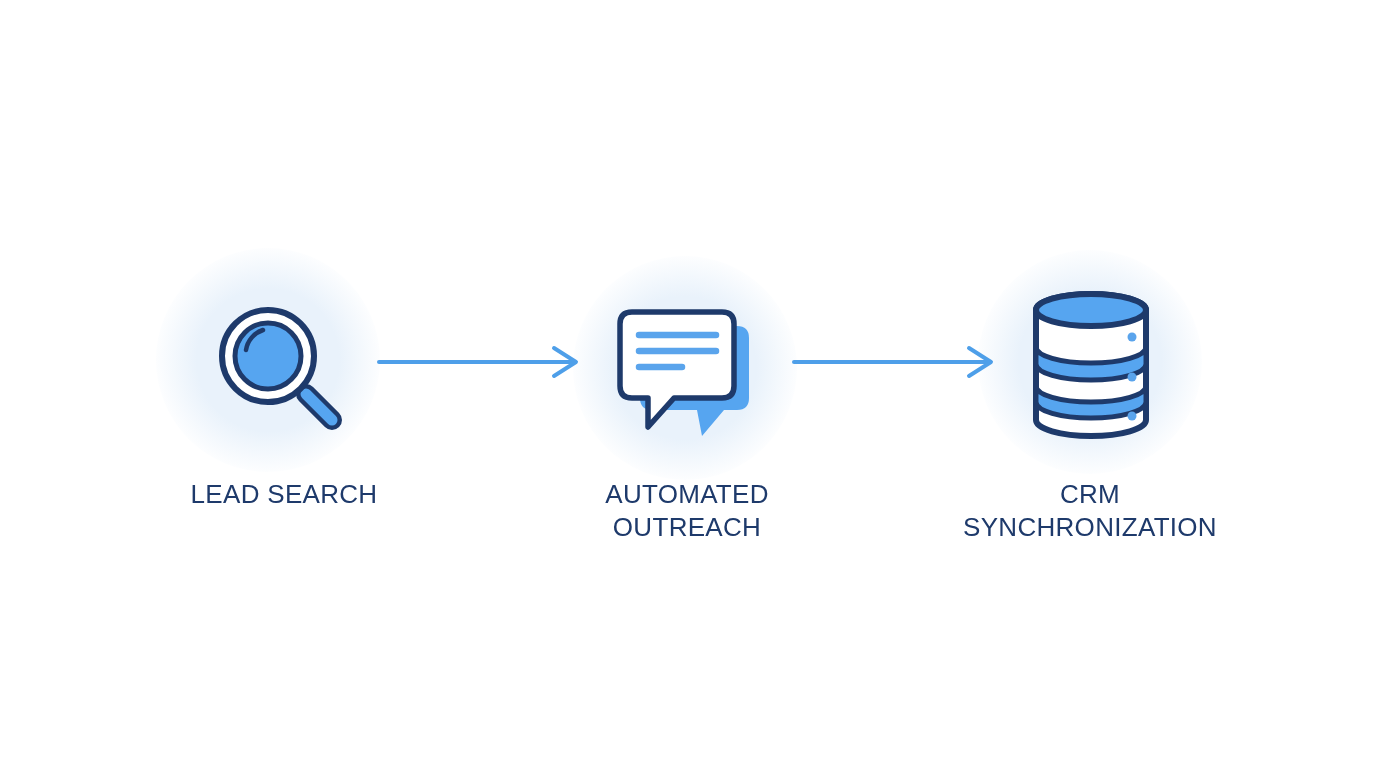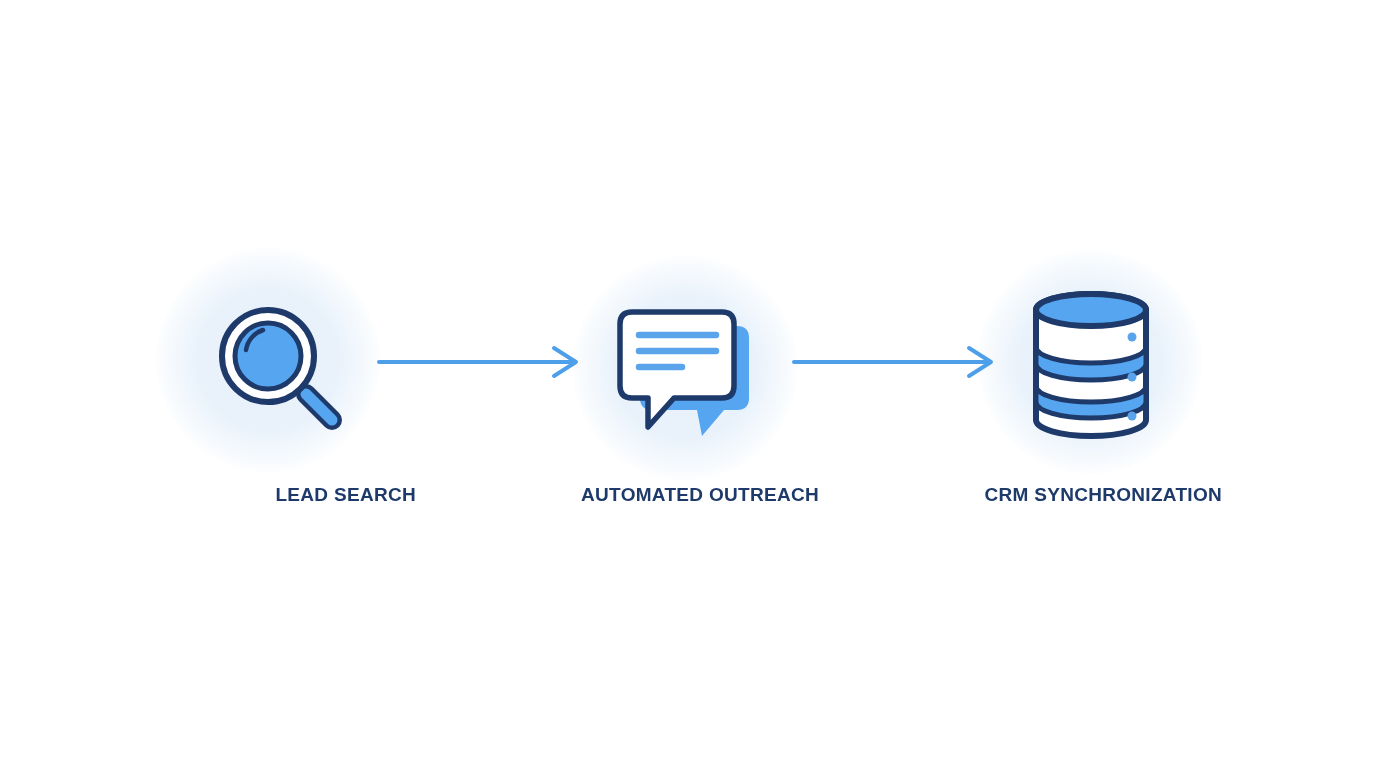--- a/index.html
+++ b/index.html
@@ -33,24 +33,24 @@
   .icon-database { left: 1026px; top: 290px; width: 130px; height: 150px; }
 
   .connector { position: absolute; width: 212px; height: 36px; }
   .connector.c1 { left: 376px; top: 344px; }
   .connector.c2 { left: 791px; top: 344px; }
 
   .step-label {
     position: absolute;
     top: 478px;
     width: 264px;
-    text-align: right;
+    text-align: center;
     color: var(--navy, #1E3A6B);
-    font-size: 19px;
-    font-weight: 700;
+    font-size: 26px;
+    font-weight: 400;
     line-height: 33px;
     letter-spacing: 0.3px;
   }
   .step-label.l1 { left: 152px; }
   .step-label.l2 { left: 555px; }
   .step-label.l3 { left: 958px; }
 
   svg .navy-stroke { stroke: var(--navy, #1E3A6B); }
   svg .blue-fill   { fill: var(--blue, #56A5F0); }
 </style>

